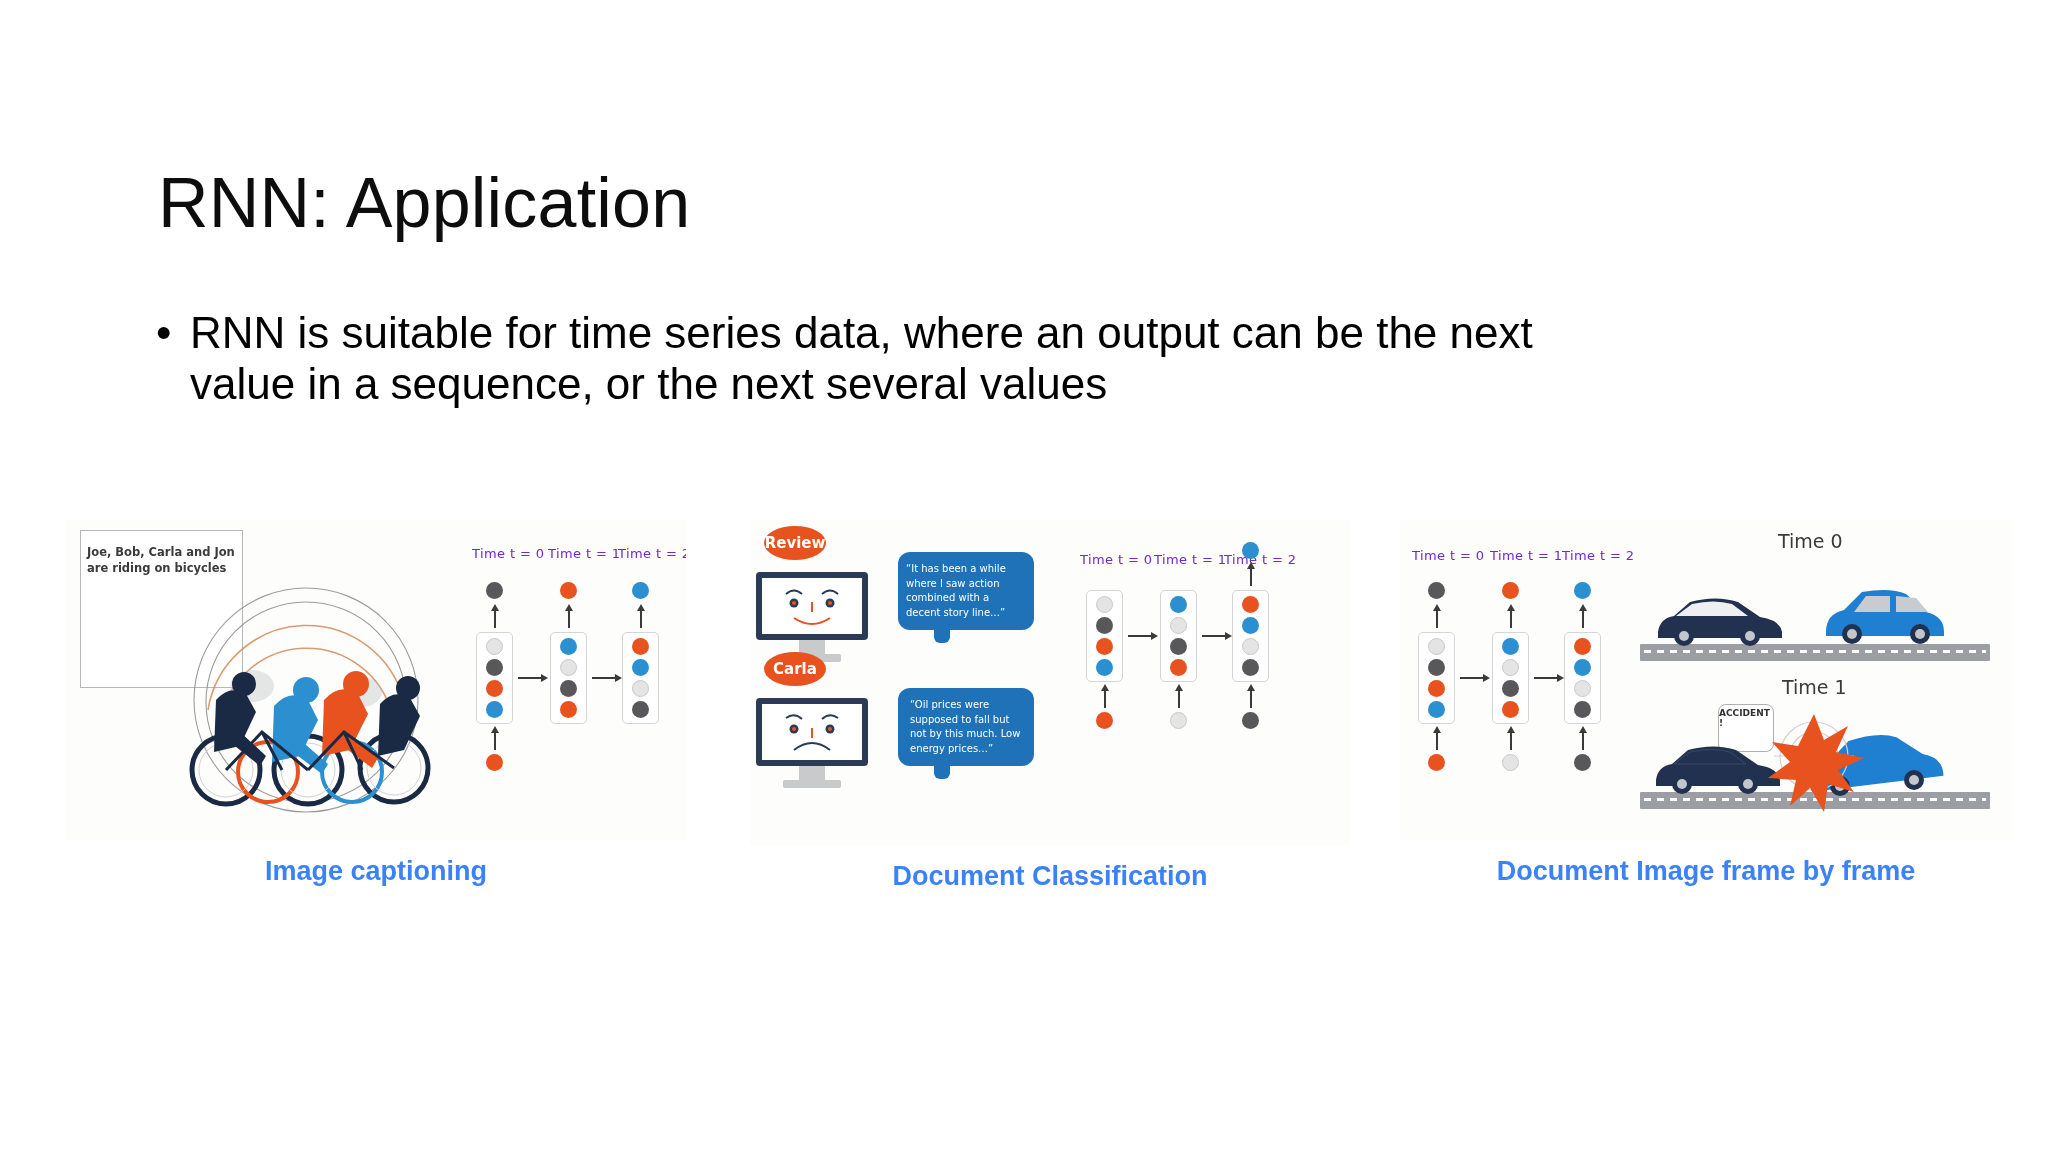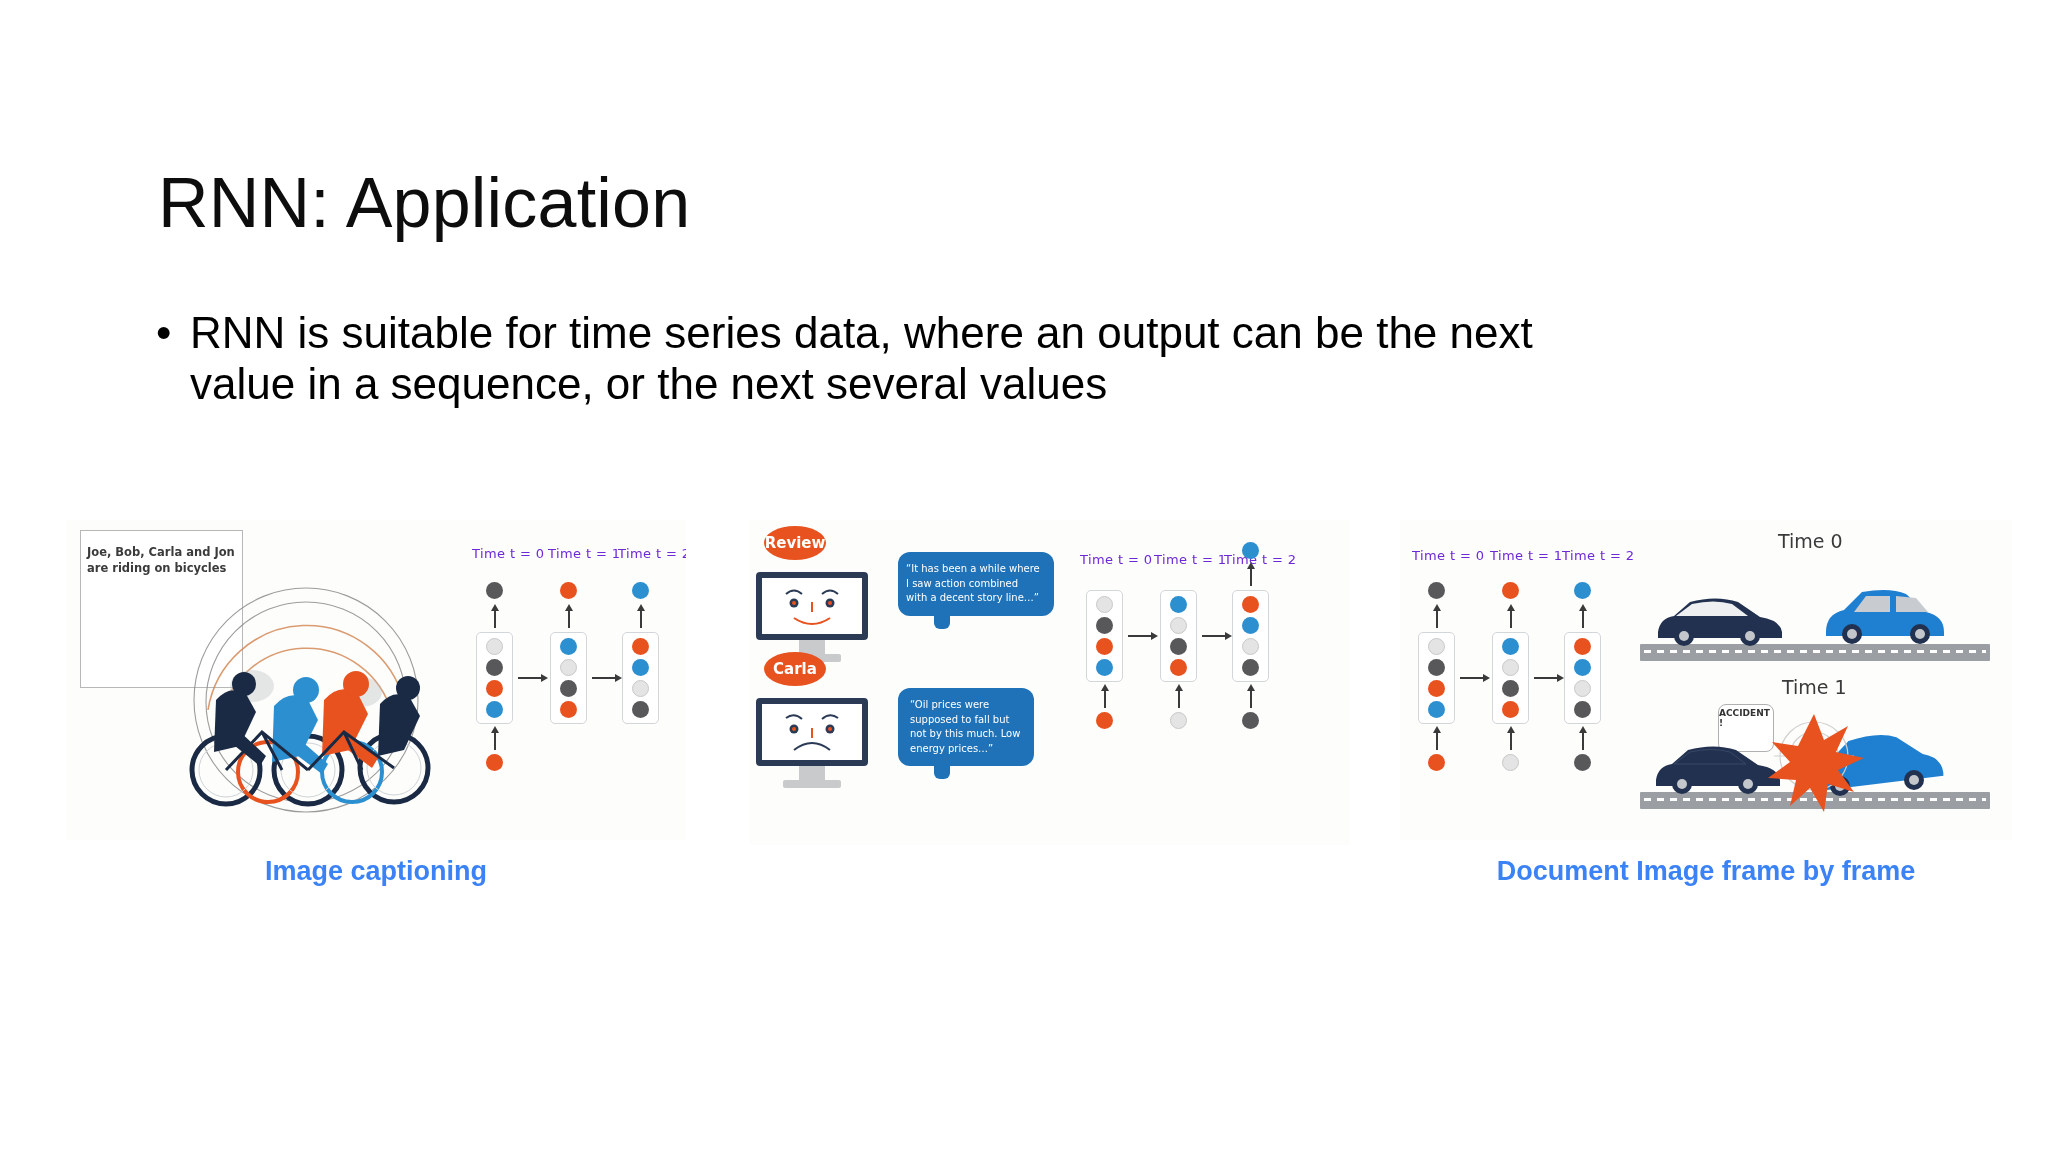--- a/index.html
+++ b/index.html
@@ -433,21 +433,21 @@
               <circle cx="32" cy="25" r="2" fill="#e8521e"></circle>
             <circle cx="68" cy="25" r="4.5" fill="#2b3a55"></circle>
               <circle cx="68" cy="25" r="2" fill="#e8521e"></circle>
             <path d="M50 24 l0 10" stroke="#e8521e" stroke-width="2"></path>
             <path d="M32 40 q18 12 36 0" stroke="#e8521e" stroke-width="2" fill="none"></path>
           </svg>
         </div>
         <div class="monitor-neck"></div>
         <div class="monitor-base"></div>
       </div>
-      <div class="bubble" style="left:148px; top:32px; width:156px;padding-left:8px;">
+      <div class="bubble" style="left:148px; top:32px; width:136px;padding-left:8px;">
         <span>“It has been a while where I saw action combined with a decent story line…”</span>
       </div>
 
       <div class="tag-ellipse" style="left:14px; top:132px;">
         <span>Carla</span>
       </div>
       <div class="monitor" style="left:6px; top:178px;">
         <div class="monitor-screen">
           <svg viewBox="0 0 100 56" width="100" height="56">
             <path d="M24 14 q8 -6 16 1" stroke="#2b3a55" stroke-width="2" fill="none"></path>
@@ -497,20 +497,21 @@
         <div class="cell-box" style="left:482px; top:70px; width:37px; height:92px;"></div>
         <div class="node orange" style="left:492px; top:76px;"></div>
         <div class="node blue" style="left:492px; top:97px;"></div>
         <div class="node light" style="left:492px; top:118px;"></div>
         <div class="node dark" style="left:492px; top:139px;"></div>
         <div class="arrow-up" style="left:500px; top:170px; height:18px;"></div>
         <div class="node dark" style="left:492px; top:192px;"></div>
       </div>
     </div>
 
+    <div class="panel-caption">Document Classification</div>
   </div>
 
   <div class="panel" id="panel-video-frames">
     <div class="panel-figure">
 
       <div>
         <span class="time-label" style="left:12px; top:28px;">Time t = 0</span>
         <span class="time-label" style="left:90px; top:28px;">Time t = 1</span>
         <span class="time-label" style="left:162px; top:28px;">Time t = 2</span>
 

